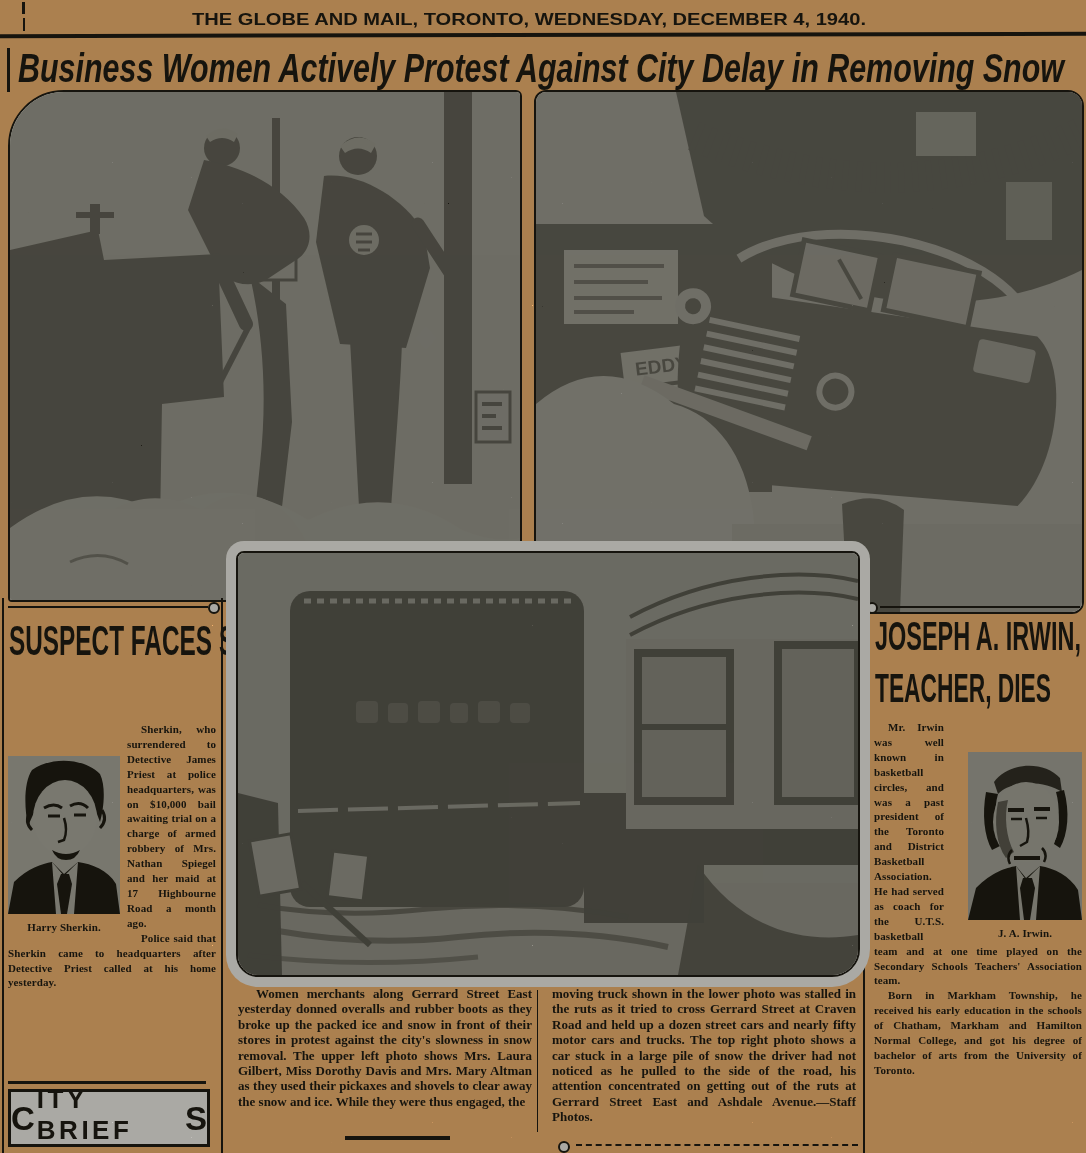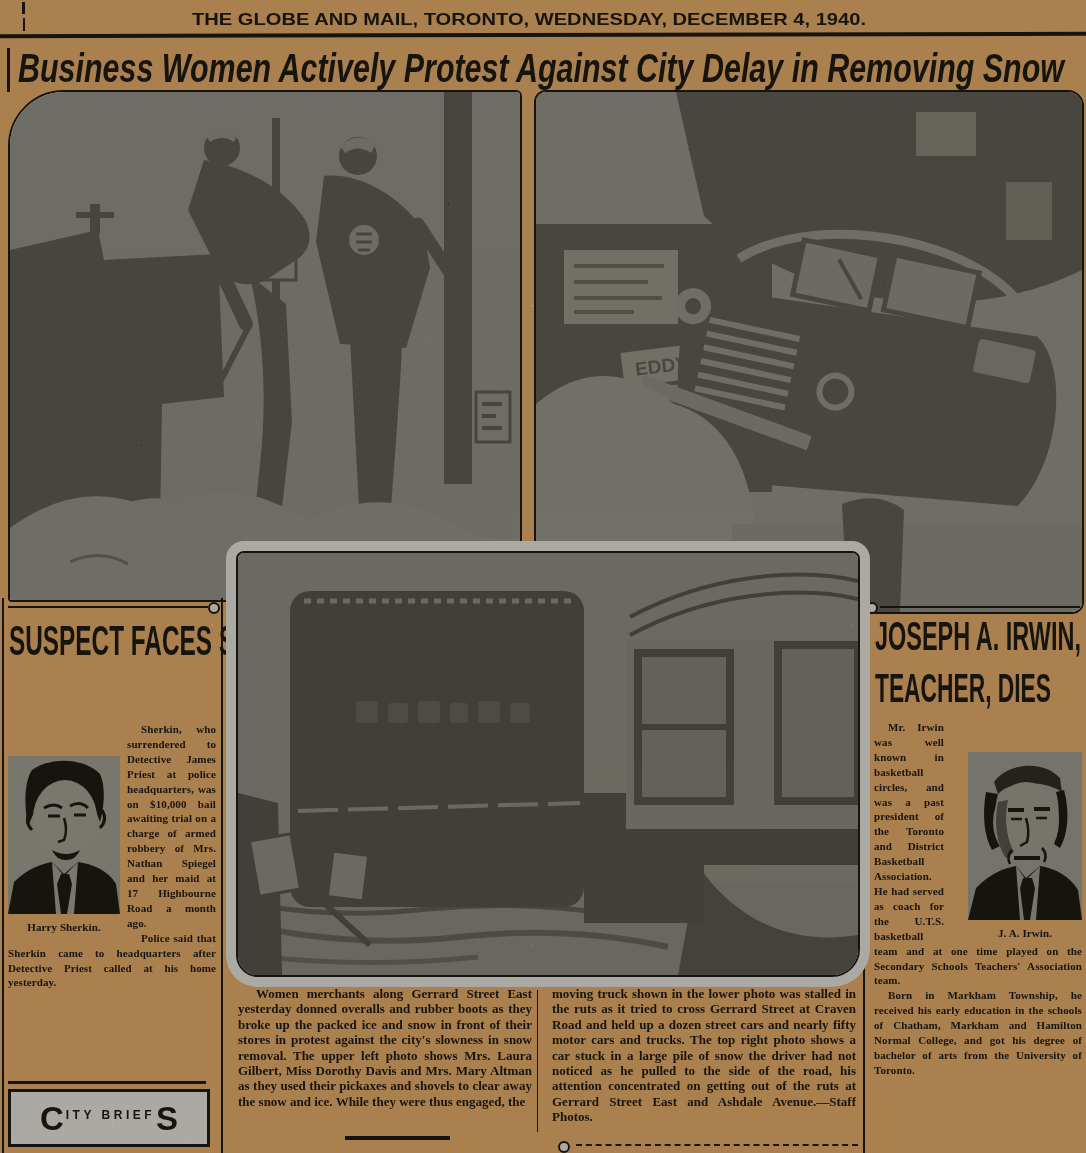--- a/index.html
+++ b/index.html
@@ -51,21 +51,21 @@
   .caption-col.first p { text-indent:18px; }
 
   
   .briefs-box {
     position:absolute; left:8px; top:1089px; width:196px; height:52px;
     border:3px solid #17140f; background:#fbfaf6;
     display:flex; align-items:center; justify-content:center;
     font-family:"Liberation Sans", sans-serif; font-weight:700; z-index:5;
   }
   .cb-big { font-size:33px; line-height:1; }
-  .cb-small { font-size:12px; letter-spacing:3.5px; margin:3px 1px 9px 2px; }
+  .cb-small { font-size:26px; letter-spacing:3.5px; margin:3px 1px 9px 2px; }
 
   .grain { position:absolute; left:0; top:0; z-index:9; pointer-events:none; }
 </style>
 </head>
 <body>
 
 <div class="page">
 
   <div class="abs tick-v" style="left:22px;top:2px;width:3px;height:12px"></div>
   <div class="abs tick-v" style="left:23px;top:18px;width:2px;height:13px"></div>

